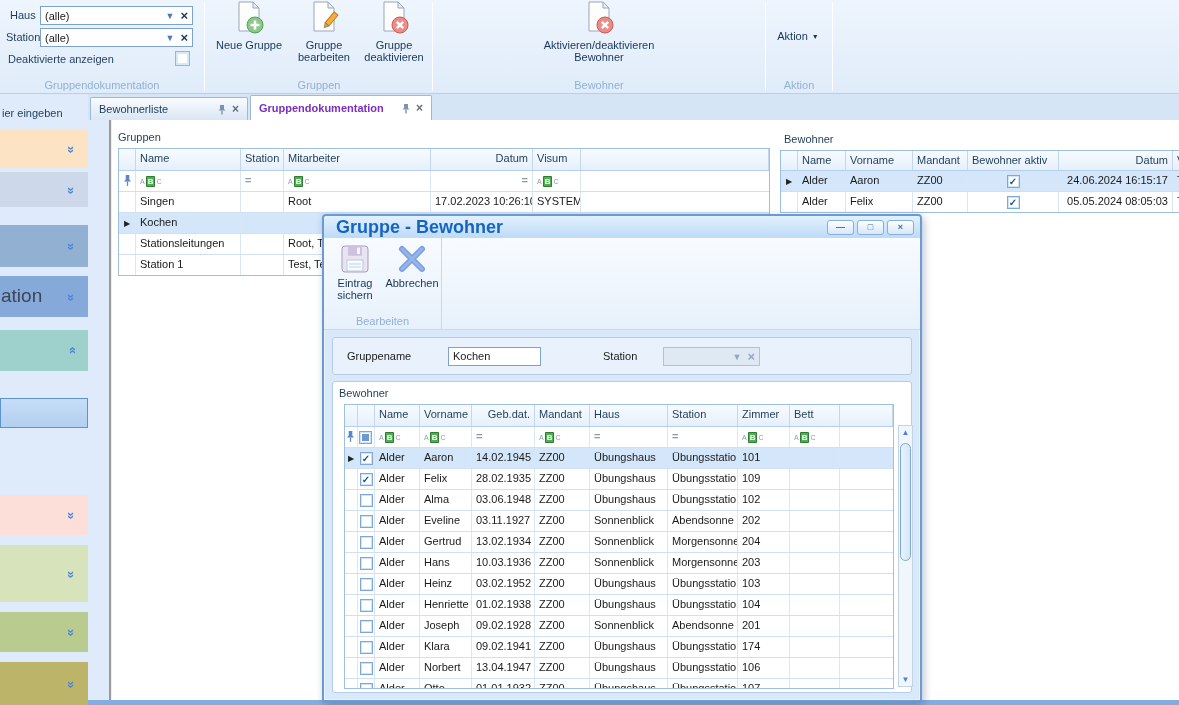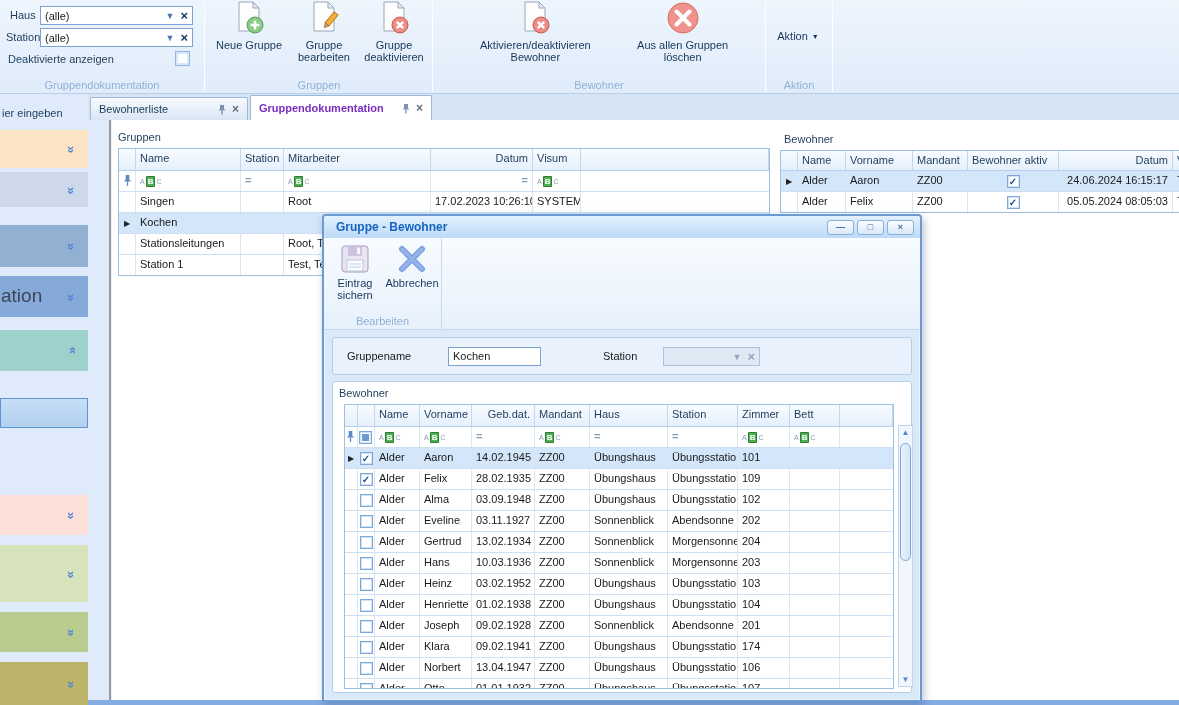--- a/index.html
+++ b/index.html
@@ -69,21 +69,21 @@
   .abc b { font-size:8px; color:#fff; background:#4caf50; border:1px solid #2e7d32; padding:0 1px;
     border-radius:1px; margin:0 1px; }
   .eqic { color:#8a9bb0; font-weight:bold; }
   
   .dialog { position:absolute; left:322px; top:214px; width:600px; height:488px;
     background:#d9e9fa; border:2px solid #6b9bd2; border-radius:4px 4px 2px 2px;
     box-shadow:2px 3px 8px rgba(50,80,130,.35), inset 0 0 0 1px #eaf4fe; }
   .dtitle { position:absolute; left:0; top:0; right:0; height:22px;
     background:linear-gradient(#e2f1ff,#bedaf6); border-radius:3px 3px 0 0;
     display:flex; align-items:center; padding:0 6px 0 12px; }
-  .dtitle .ttext { flex:1; font-weight:bold; font-size:12px; color:#1565c0; }
+  .dtitle .ttext { flex:1; font-weight:bold; font-size:18px; color:#1565c0; }
   .wbtn { width:27px; height:15px; margin-left:3px; border:1px solid #89aeda; border-radius:3px;
     background:linear-gradient(#fdfeff,#d7e7f8); color:#3a6ea5; font-size:9px; font-weight:bold;
     display:flex; align-items:center; justify-content:center; }
   .dribbon { position:absolute; left:0; top:22px; right:0; height:92px;
     background:linear-gradient(#f8fbff,#e7f1fc); border-bottom:1px solid #c6d9ef; }
   .dgroup { position:absolute; left:0; top:0; width:118px; height:92px; border-right:1px solid #c6d9ef; }
   .dbtn { position:absolute; top:5px; display:flex; flex-direction:column; align-items:center; }
   .dbtn .lbl { text-align:center; line-height:12px; margin-top:2px; color:#16365a; }
   .fmpanel { position:absolute; left:8px; top:121px; width:580px; height:38px; background:#e9f2fc;
     border:1px solid #b5cde8; border-radius:3px; }
@@ -170,29 +170,20 @@
       <span>
         <svg width="34" height="36" viewBox="0 0 34 36">
             <path d="M7 2 H21 L27 8 V31 H7 Z" fill="#fdfdfd" stroke="#9aa7b8"></path>
             <path d="M21 2 V8 H27 Z" fill="#e8edf3" stroke="#9aa7b8"></path>
             <circle cx="23" cy="25" r="8" fill="#ec8c86" stroke="#c75a54"></circle>
             <path d="M19.8 21.8 L26.2 28.2 M26.2 21.8 L19.8 28.2" stroke="#fff" stroke-width="2.4"></path>
           </svg>
       </span>
       <span class="lbl" style="width:132px">Aktivieren/deaktivieren Bewohner</span>
     </div>
-    <div class="rbtn">
-      <span>
-        <svg width="36" height="36" viewBox="0 0 36 36">
-            <circle cx="18" cy="18" r="15" fill="#ee938d" stroke="#d86a60"></circle>
-            <path d="M11.5 11.5 L24.5 24.5 M24.5 11.5 L11.5 24.5" stroke="#fff" stroke-width="4" stroke-linecap="round"></path>
-          </svg>
-      </span>
-      <span class="lbl" style="width:92px">Aus allen Gruppen löschen</span>
-    </div>
     <div class="grplabel">Bewohner</div>
   </div>
   <div class="rsep" style="left:765px"></div>
 
   <div class="rgroup" style="left:766px;width:66px">
     <div class="grplabel">Aktion</div>
   </div>
   <div class="aktbtn">
     <span>Aktion</span>
     <span class="carr" style="font-size:7px">▼</span>
@@ -468,21 +459,21 @@
     <div class="gc" style="width:70px">Übungsstation</div>
     <div class="gc" style="width:52px">109</div>
     <div class="gc" style="width:50px"></div>
     <div class="gc fill"></div>
   </div>
           <div class="gr">
     <div class="gc center" style="width:13px;padding:3px 0"><span class="ind"></span></div>
     <div class="gc center" style="width:17px;padding:3px 1px"><span class="cb"></span></div>
     <div class="gc" style="width:45px">Alder</div>
     <div class="gc" style="width:52px">Alma</div>
-    <div class="gc right" style="width:63px">03.09.1948</div>
+    <div class="gc right" style="width:63px">03.06.1948</div>
     <div class="gc" style="width:55px">ZZ00</div>
     <div class="gc" style="width:78px">Übungshaus</div>
     <div class="gc" style="width:70px">Übungsstation</div>
     <div class="gc" style="width:52px">102</div>
     <div class="gc" style="width:50px"></div>
     <div class="gc fill"></div>
   </div>
           <div class="gr">
     <div class="gc center" style="width:13px;padding:3px 0"><span class="ind"></span></div>
     <div class="gc center" style="width:17px;padding:3px 1px"><span class="cb"></span></div>

